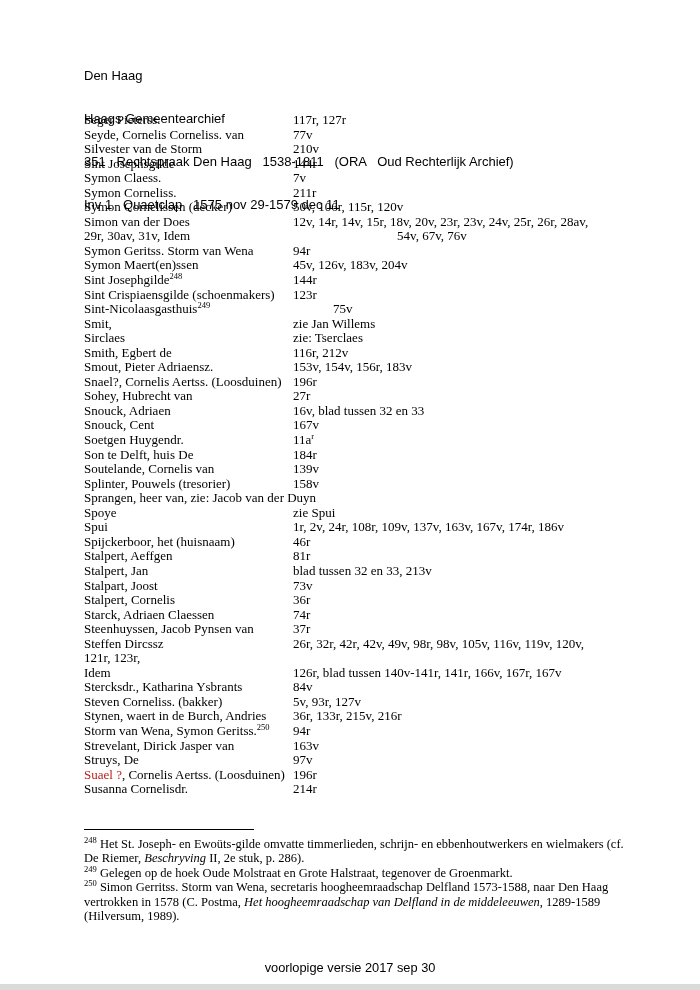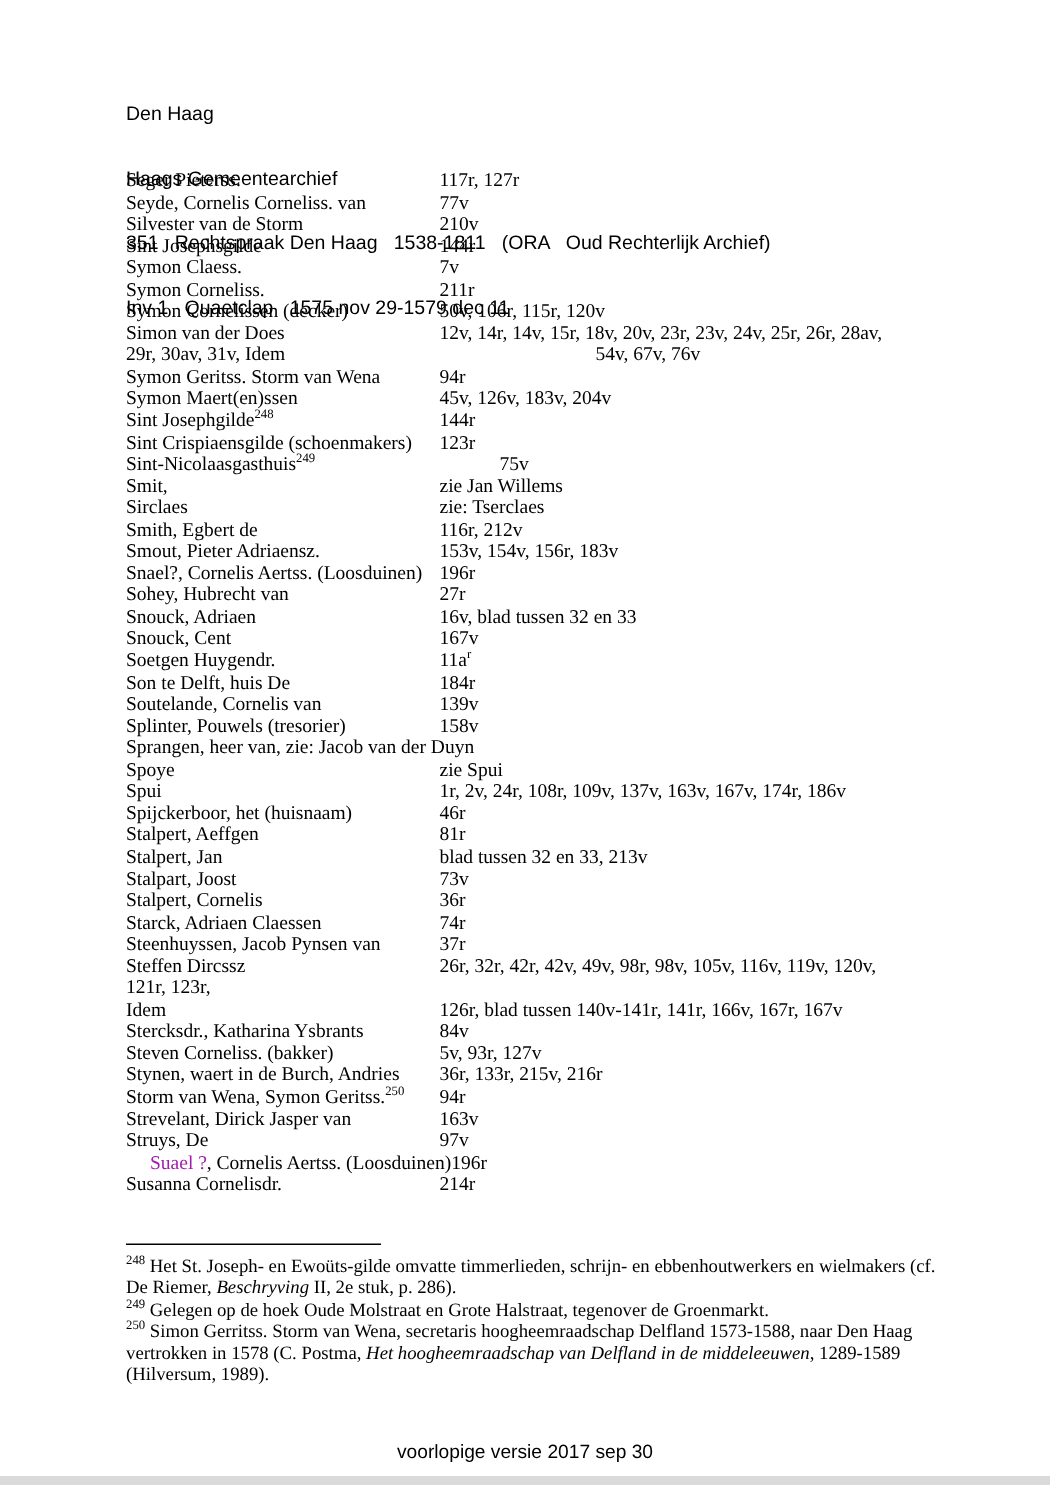--- a/index.html
+++ b/index.html
@@ -23,21 +23,21 @@
     position: absolute;
     left: 84px;
     top: 113px;
     right: 10px;
     font: 13px/14.55px "Liberation Serif", serif;
     color: #000;
   }
   .row { display: flex; align-items: baseline; white-space: pre; }
   .row .name { flex: 0 0 auto; min-width: 209px; }
   .row .refs { flex: 0 0 auto; }
-  .grey { color: #a21caf; margin-left: 16px; }
+  .grey { color: #b91c1c; }
   sup.fn-ref, sup.ref-sup {
     font-size: 8.5px;
     line-height: 0;
     vertical-align: super;
   }
   .footnote-rule {
     position: absolute;
     left: 84px;
     top: 829px;
     width: 170px;

